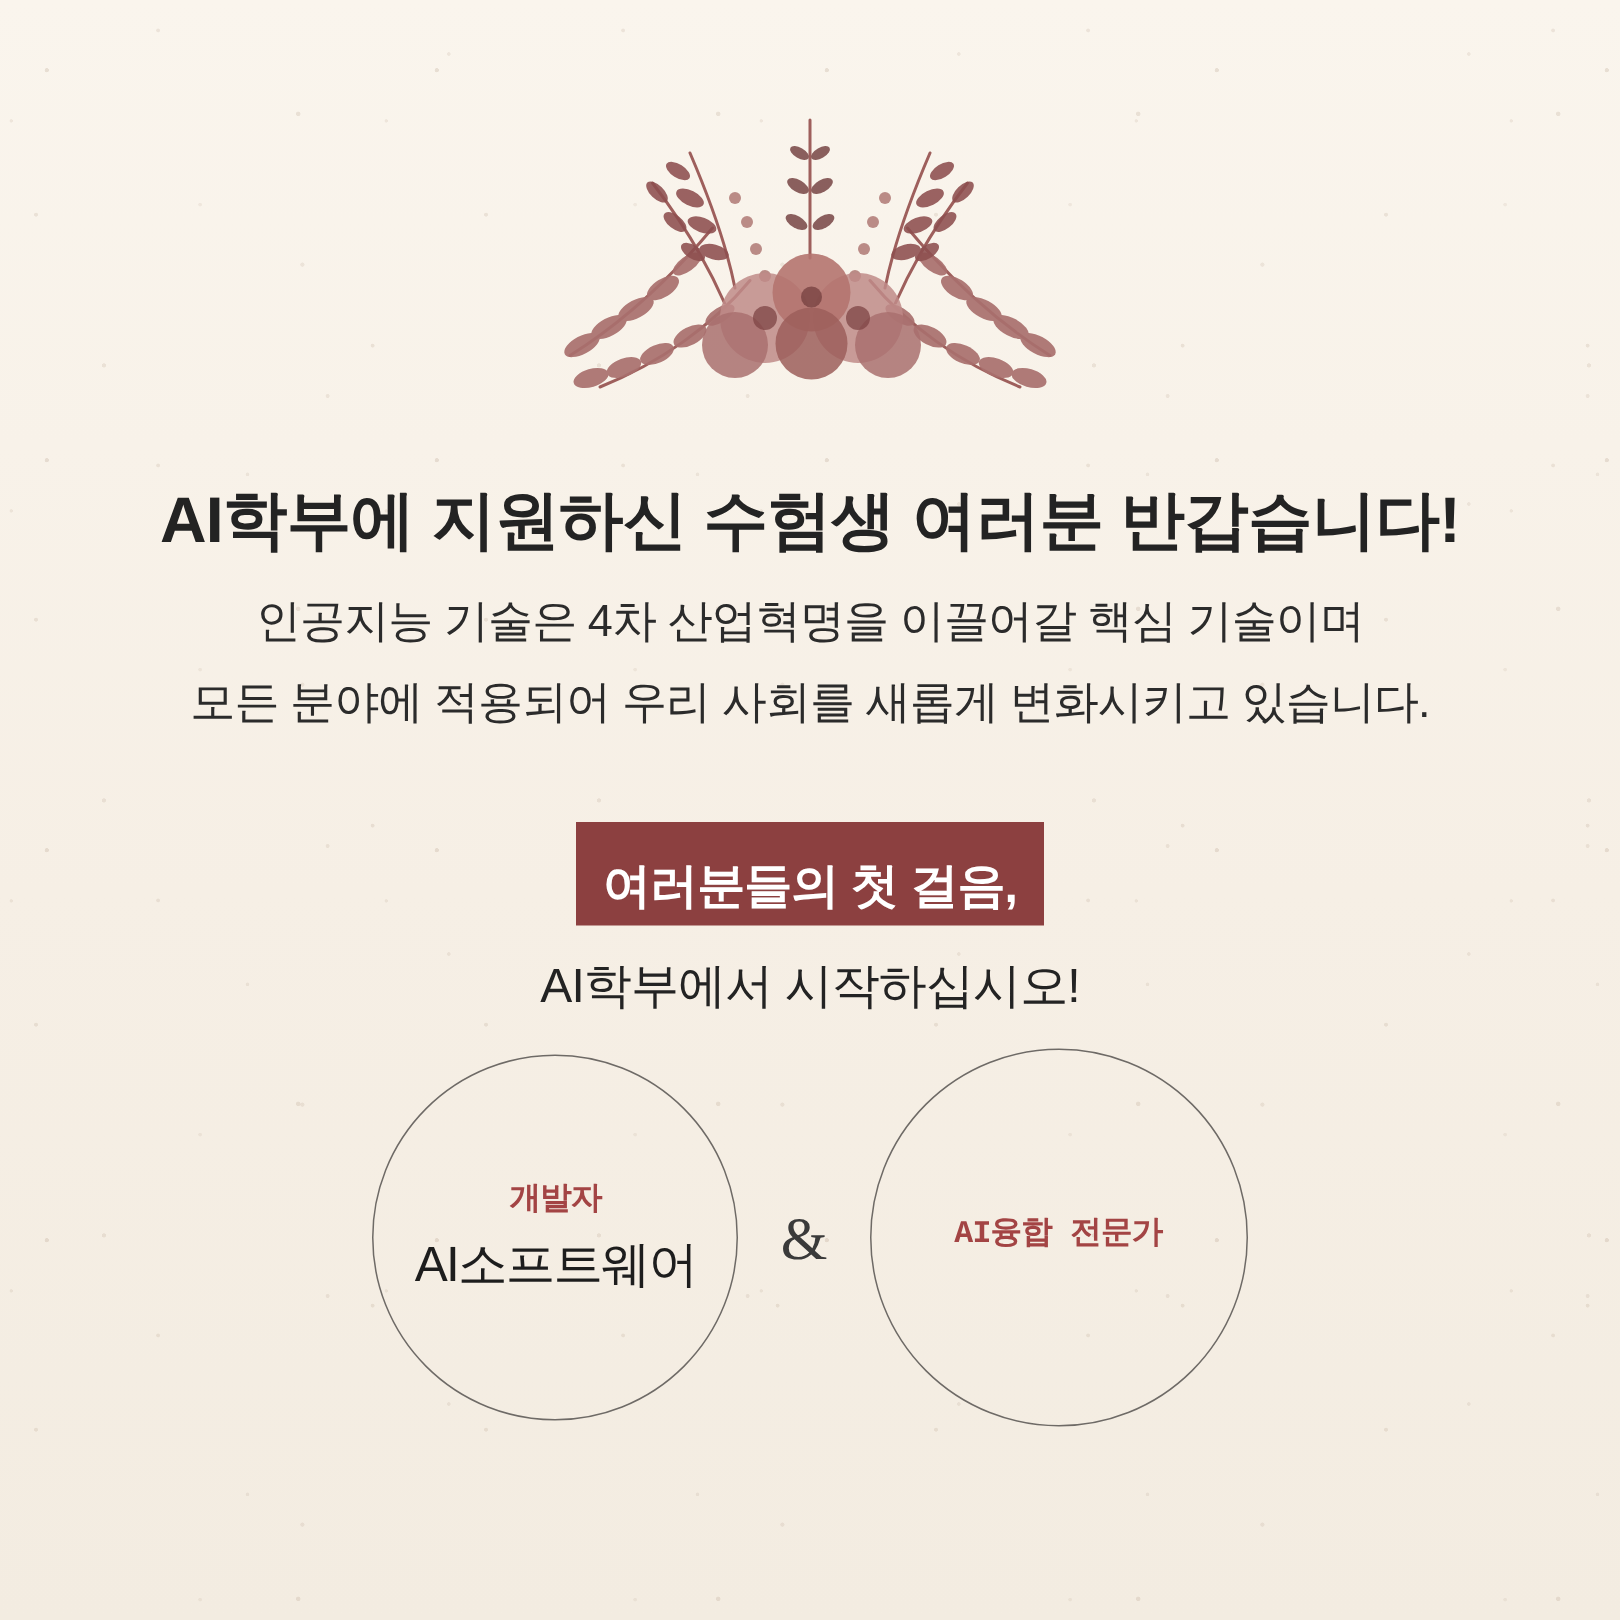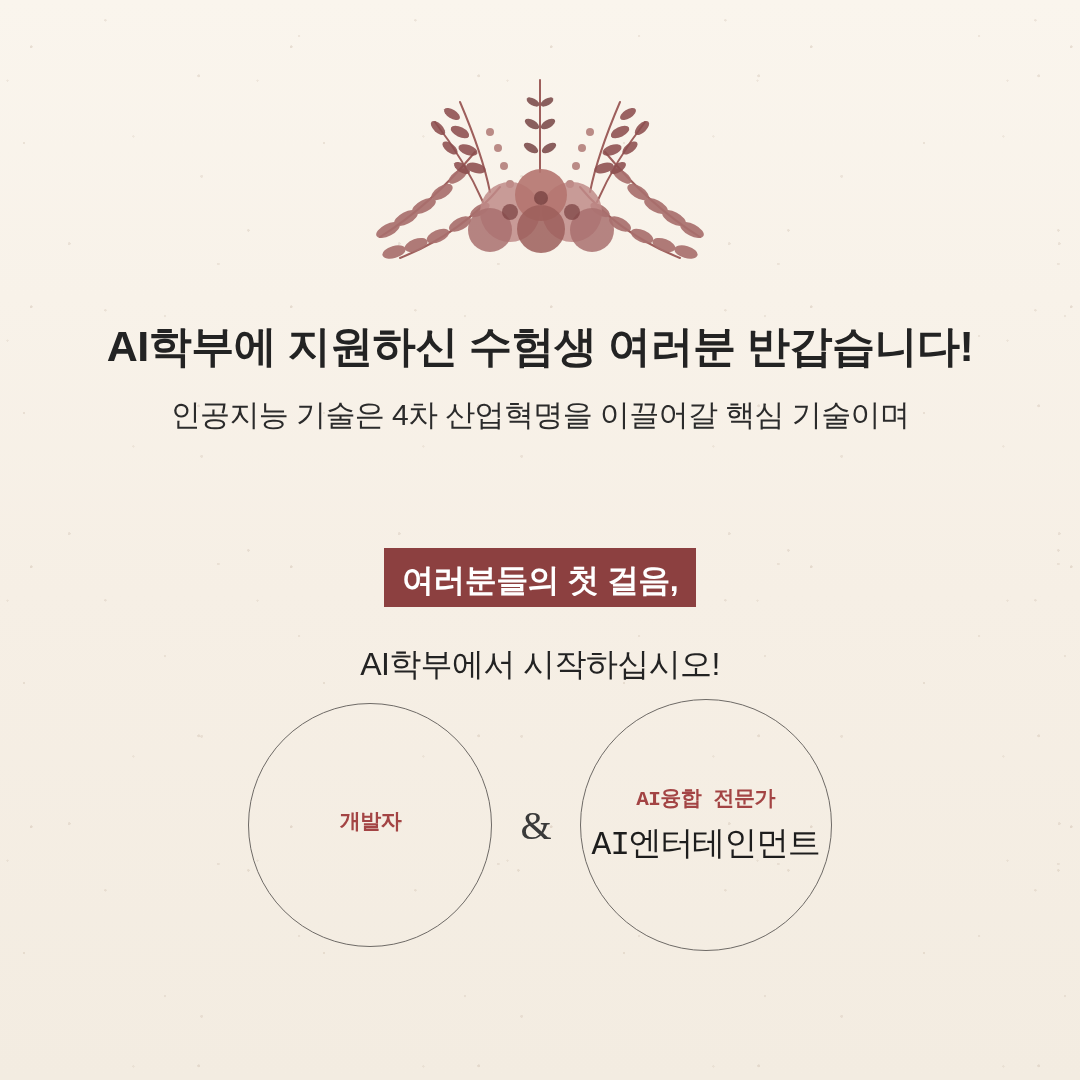--- a/index.html
+++ b/index.html
@@ -85,27 +85,27 @@
     left: 0;
     width: 100%;
     text-align: center;
   }
   .cta-highlight {
     display: inline-block;
     background: #8c4040;
     color: #ffffff;
     font-size: 32px;
     font-weight: 700;
-    padding: 16px 18px 11px;
+    padding: 26px 18px 11px;
     letter-spacing: -0.6px;
     line-height: 1;
   }
   .cta-second {
     display: block;
-    margin-top: 36px;
+    margin-top: 19px;
     font-size: 32px;
     color: #232323;
     letter-spacing: -0.6px;
   }
 
   
   .circles {
     position: absolute;
     top: 700px;
     left: 0;
@@ -257,34 +257,35 @@
         <circle cx="232" cy="150" r="8" fill="#7d4444" opacity="0.75"></circle>
         <circle cx="201" cy="136" r="7" fill="#6f3a3a" opacity="0.7"></circle>
       </g>
     </svg>
   </div>
 
   <div class="headline">AI학부에 지원하신 수험생 여러분 반갑습니다!</div>
 
   <div class="lead">
     <span class="line">인공지능 기술은 4차 산업혁명을 이끌어갈 핵심 기술이며</span>
+    <span class="line">모든 분야에 적용되어 우리 사회를 새롭게 변화시키고 있습니다.</span>
   </div>
 
   <div class="cta">
     <span class="cta-highlight">여러분들의 첫 걸음,</span>
     <span class="cta-second">AI학부에서 시작하십시오!</span>
   </div>
 
   <div class="circles">
     <div class="circle left">
       <div class="circle-sub">개발자</div>
+      <div class="circle-title">AI소프트웨어</div>
     </div>
 
     <div class="amp">&amp;</div>
 
     <div class="circle right">
       <div class="circle-sub">AI융합 전문가</div>
-      <div class="circle-title">AI엔터테인먼트</div>
     </div>
   </div>
 
 
 </div>
 
 </body></html>

